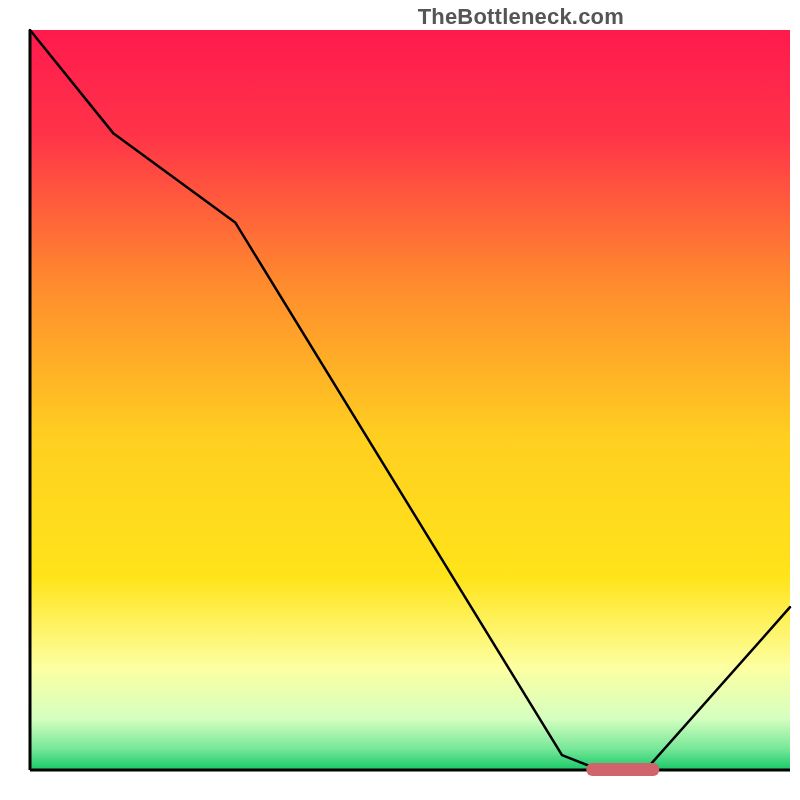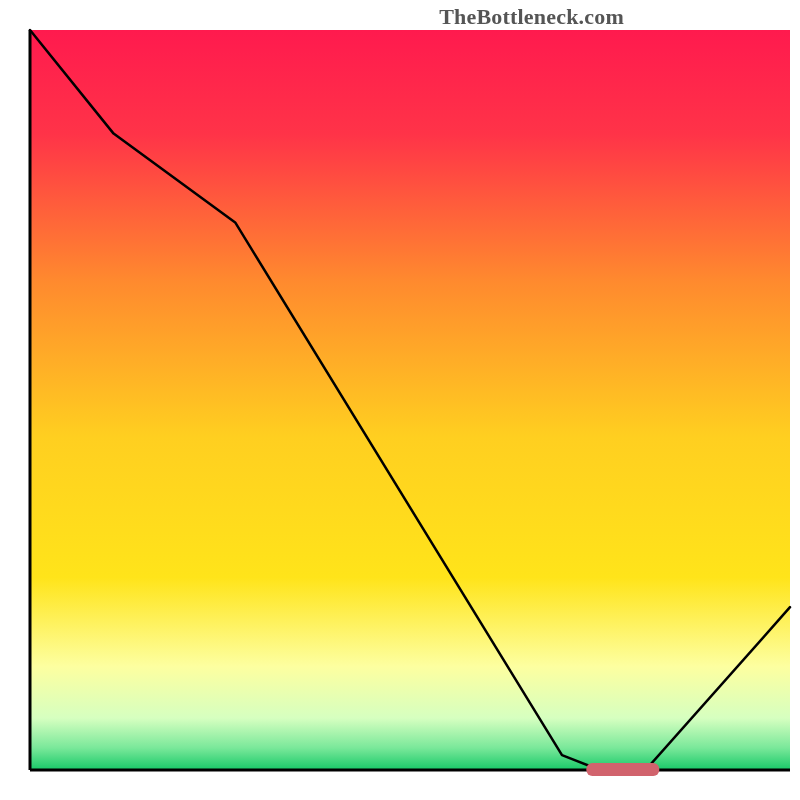--- a/index.html
+++ b/index.html
@@ -8,21 +8,20 @@
     width: 800px;
     height: 800px;
     overflow: hidden;
     background: #ffffff;
     font-family: Arial, Helvetica, sans-serif;
   }
   .wrap {
     position: relative;
     width: 634px;
     height: 800px;
-    font-family: Liberation Serif, serif;
   }
   .sitename {
     position: absolute;
     top: 4px;
     right: 10px;
     font-size: 22px;
     font-weight: 700;
     color: #555555;
     letter-spacing: 0.2px;
   }

